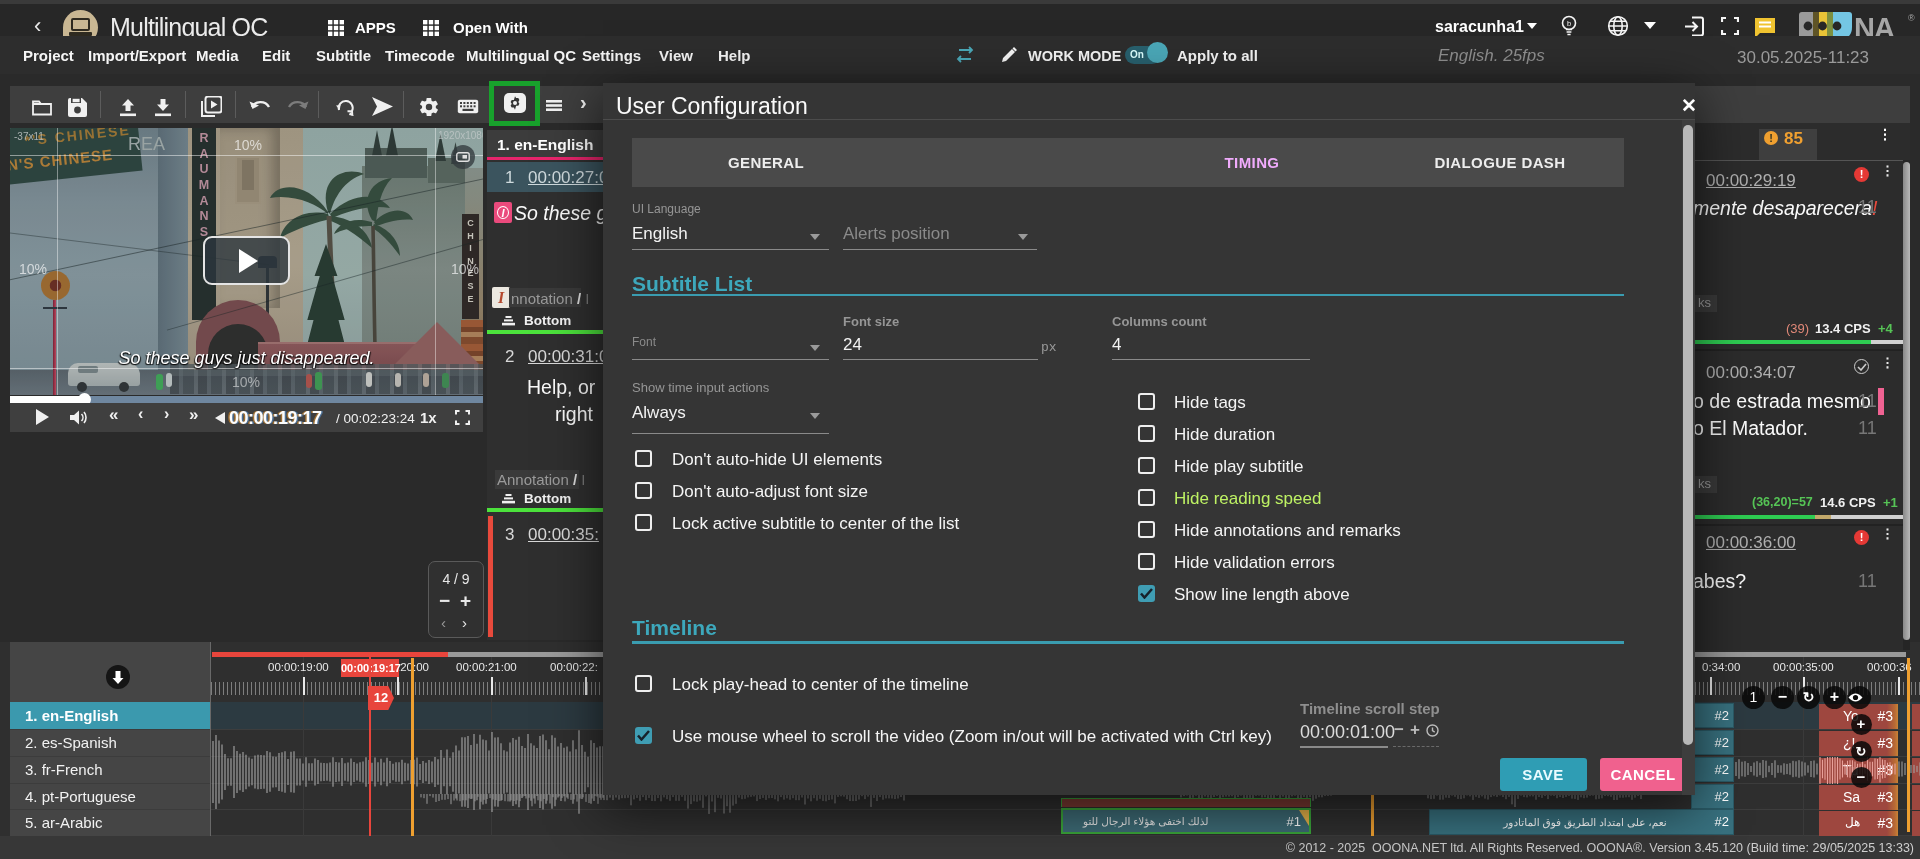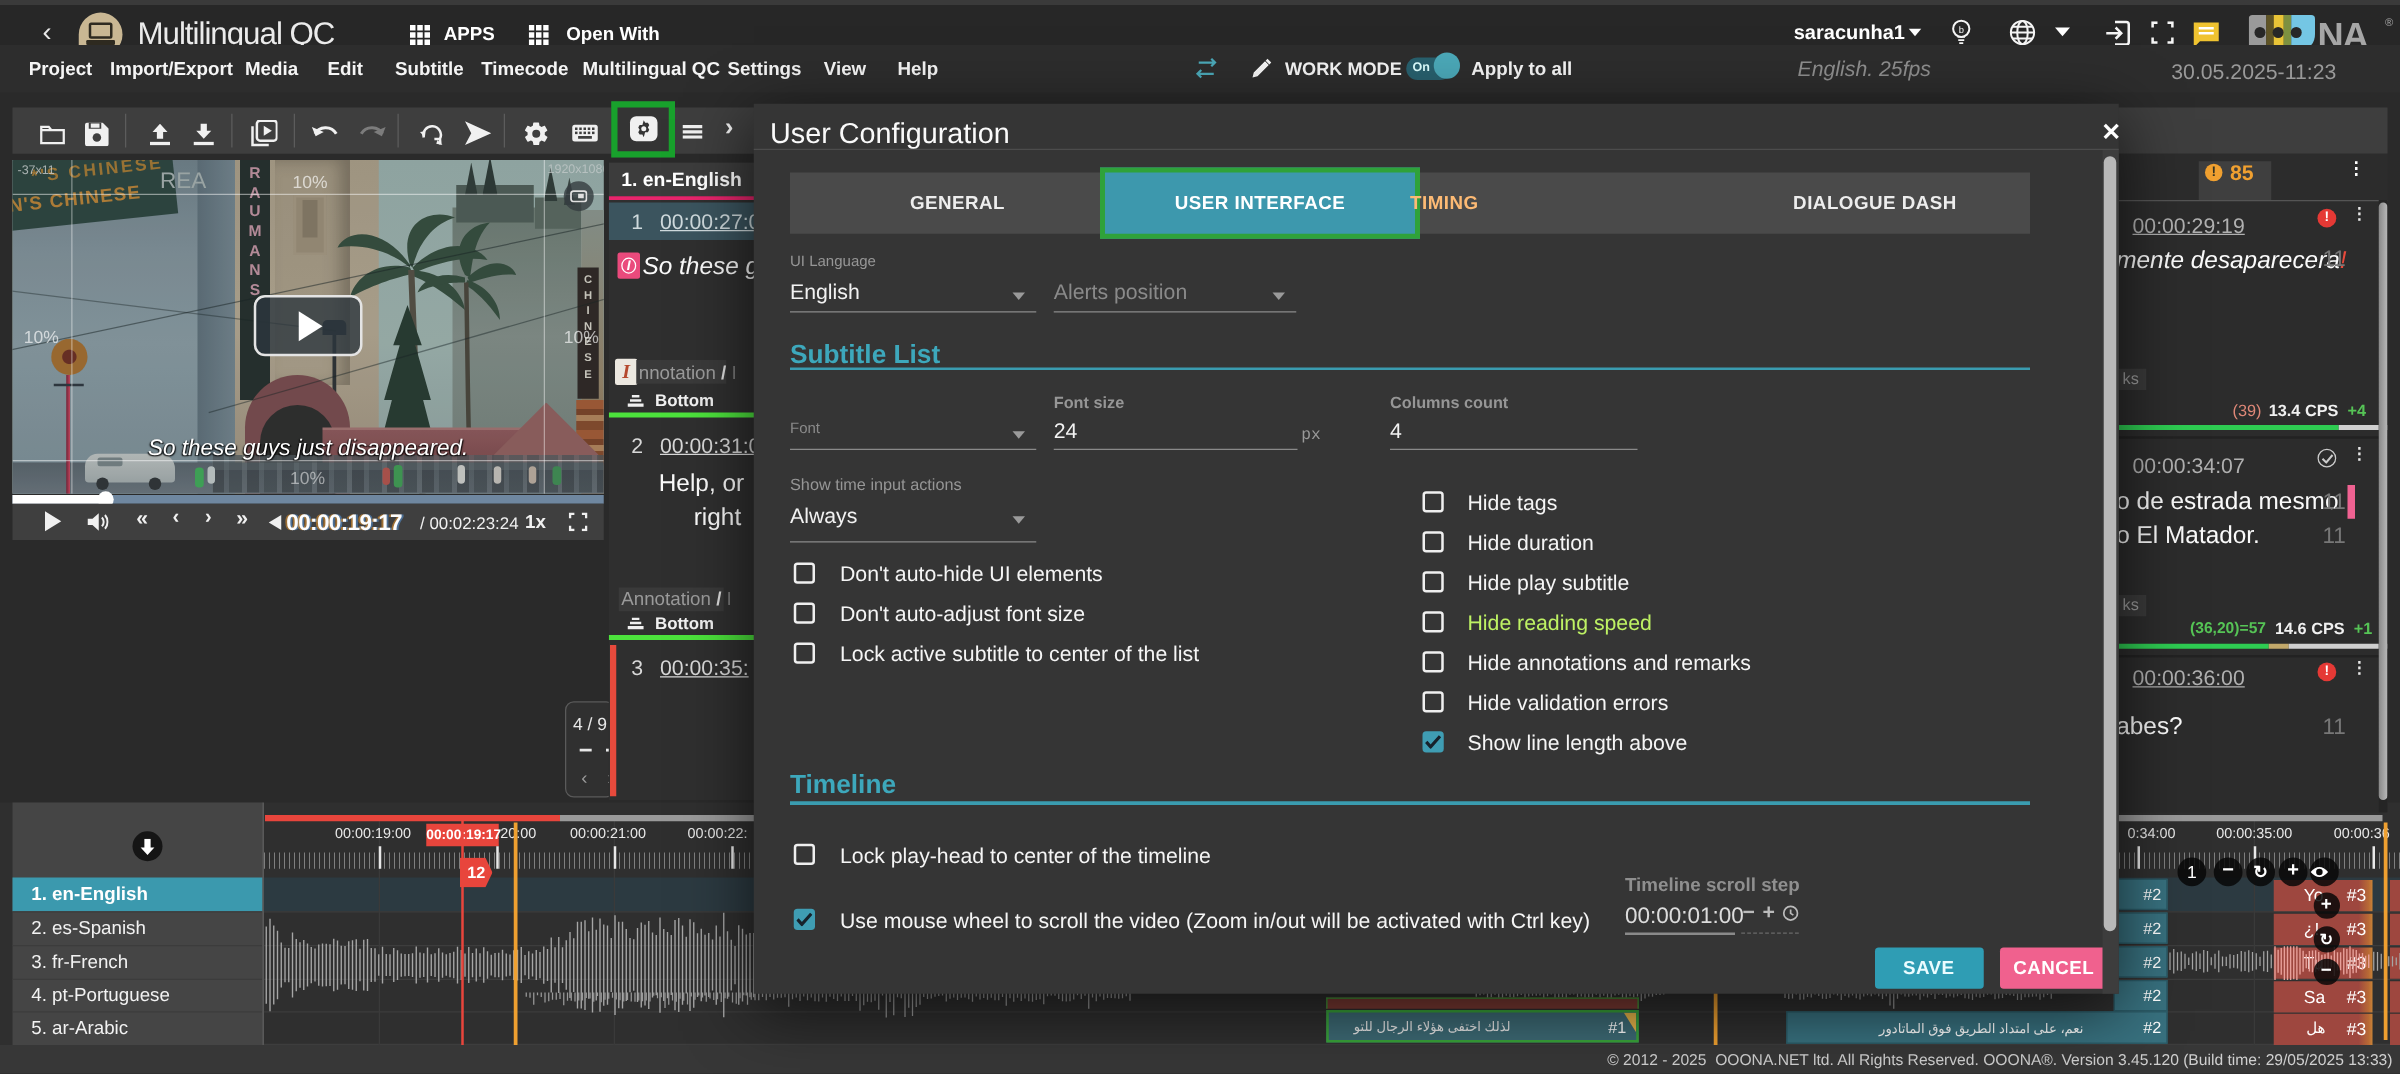--- a/index.html
+++ b/index.html
@@ -355,21 +355,21 @@
   <div class="abs" style="left:219px;top:5px;font-size:18px;font-weight:bold;letter-spacing:-0.5px;color:#fdfdfd;text-shadow:-1.5px 0 rgba(235,150,40,0.55), 1.5px 0 rgba(90,160,235,0.5);">00:00:19:17</div>
   <div class="abs" style="left:326px;top:8px;font-size:13.5px;">/ 00:02:23:24</div>
   <div class="abs" style="left:410px;top:6px;font-size:15px;font-weight:bold;">1x</div>
   <svg class="abs" style="left:445px;top:7px;" width="15" height="15" viewBox="0 0 15 15">
         <g fill="none" stroke="#f0f0f0" stroke-width="2">
           <path d="M1 4.5V1h3.5M10.5 1H14v3.5M14 10.5V14h-3.5M4.5 14H1v-3.5"></path>
         </g>
       </svg>
 </div>
 
-<div class="abs" style="left:428px;top:561px;width:40px;height:77px;background:#303030;border:1px solid #5a5a5a;border-radius:7px;color:#e8e8e8;margin-left:24px;">
+<div class="abs" style="left:428px;top:561px;width:56px;height:77px;background:#303030;border:1px solid #5a5a5a;border-radius:7px;color:#e8e8e8;">
   <div class="abs" style="left:0;top:9px;width:100%;text-align:center;font-size:14px;">4 / 9</div>
   <div class="abs" style="left:10px;top:28px;font-size:19px;font-weight:bold;">−</div>
   <div class="abs" style="left:31px;top:28px;font-size:19px;font-weight:bold;">+</div>
   <div class="abs" style="left:12px;top:52px;font-size:15px;color:#999;">‹</div>
   <div class="abs" style="left:33px;top:52px;font-size:15px;">›</div>
 </div>
 
 <div class="abs" style="left:487px;top:130px;width:123px;height:510px;background:#2f2f2f;overflow:hidden;">
   <div class="abs" style="left:0;top:0;width:123px;height:27px;background:#3c3c3c;"></div>
   <div class="abs" style="left:10px;top:6px;font-size:15.5px;font-weight:bold;color:#fff;white-space:nowrap;">1. en-English</div>
@@ -618,22 +618,21 @@
   <div class="abs" style="left:208px;top:39px;width:7px;height:478px;background:linear-gradient(90deg,#888,#b8b8b8);border-radius:4px;"></div>
 </div>
 
 <div class="abs" style="left:603px;top:83px;width:1092px;height:712px;background:#353535;box-shadow:0 12px 50px rgba(0,0,0,0.65);">
   <div class="abs" style="left:13px;top:10px;font-size:23px;color:#fafafa;">User Configuration</div>
   <div class="abs" style="left:1078px;top:11px;font-size:19px;font-weight:bold;color:#fff;">✕</div>
   <div class="abs" style="left:0;top:36px;width:1092px;height:1px;background:#4c4c4c;"></div>
 
   <div class="abs" style="left:29px;top:55px;width:992px;height:49px;background:#4a4a4a;">
     <div class="abs" style="left:0;top:0;width:248px;height:49px;text-align:center;line-height:49px;color:#ededed;font-size:15px;font-weight:bold;letter-spacing:0.4px;padding-left:20px;">GENERAL</div>
-    <div class="abs" style="left:248px;top:-4px;width:256px;height:57px;background:#3d98ad;border:4px solid #2fa23a;text-align:center;line-height:49px;color:#fff;font-size:15px;font-weight:bold;letter-spacing:0.4px;">USER INTERFACE</div>
-    <div class="abs" style="left:496px;top:0;width:248px;height:58px;text-align:left;line-height:49px;color:#fdba74;font-size:15px;font-weight:bold;letter-spacing:0.4px;">TIMING</div>
+    <div class="abs" style="left:496px;top:0;width:248px;height:58px;text-align:center;line-height:49px;color:#f0abfc;font-size:15px;font-weight:bold;letter-spacing:0.4px;">TIMING</div>
     <div class="abs" style="left:744px;top:0;width:248px;height:49px;text-align:center;line-height:49px;color:#ededed;font-size:15px;font-weight:bold;letter-spacing:0.4px;">DIALOGUE DASH</div>
   </div>
 
   <div class="abs" style="left:29px;top:119px;font-size:12px;color:#969696;">UI Language</div>
   <div class="abs" style="left:29px;top:141px;font-size:17px;color:#f2f2f2;">English</div>
   <div class="abs" style="left:207px;top:151px;width:0;height:0;border-left:5.5px solid transparent;border-right:5.5px solid transparent;border-top:6px solid #9a9a9a;"></div>
   <div class="abs" style="left:29px;top:166px;width:197px;height:1px;background:#8a8a8a;"></div>
   <div class="abs" style="left:240px;top:141px;font-size:17px;color:#8a8a8a;">Alerts position</div>
   <div class="abs" style="left:415px;top:151px;width:0;height:0;border-left:5.5px solid transparent;border-right:5.5px solid transparent;border-top:6px solid #9a9a9a;"></div>
   <div class="abs" style="left:240px;top:166px;width:194px;height:1px;background:#8a8a8a;"></div>

